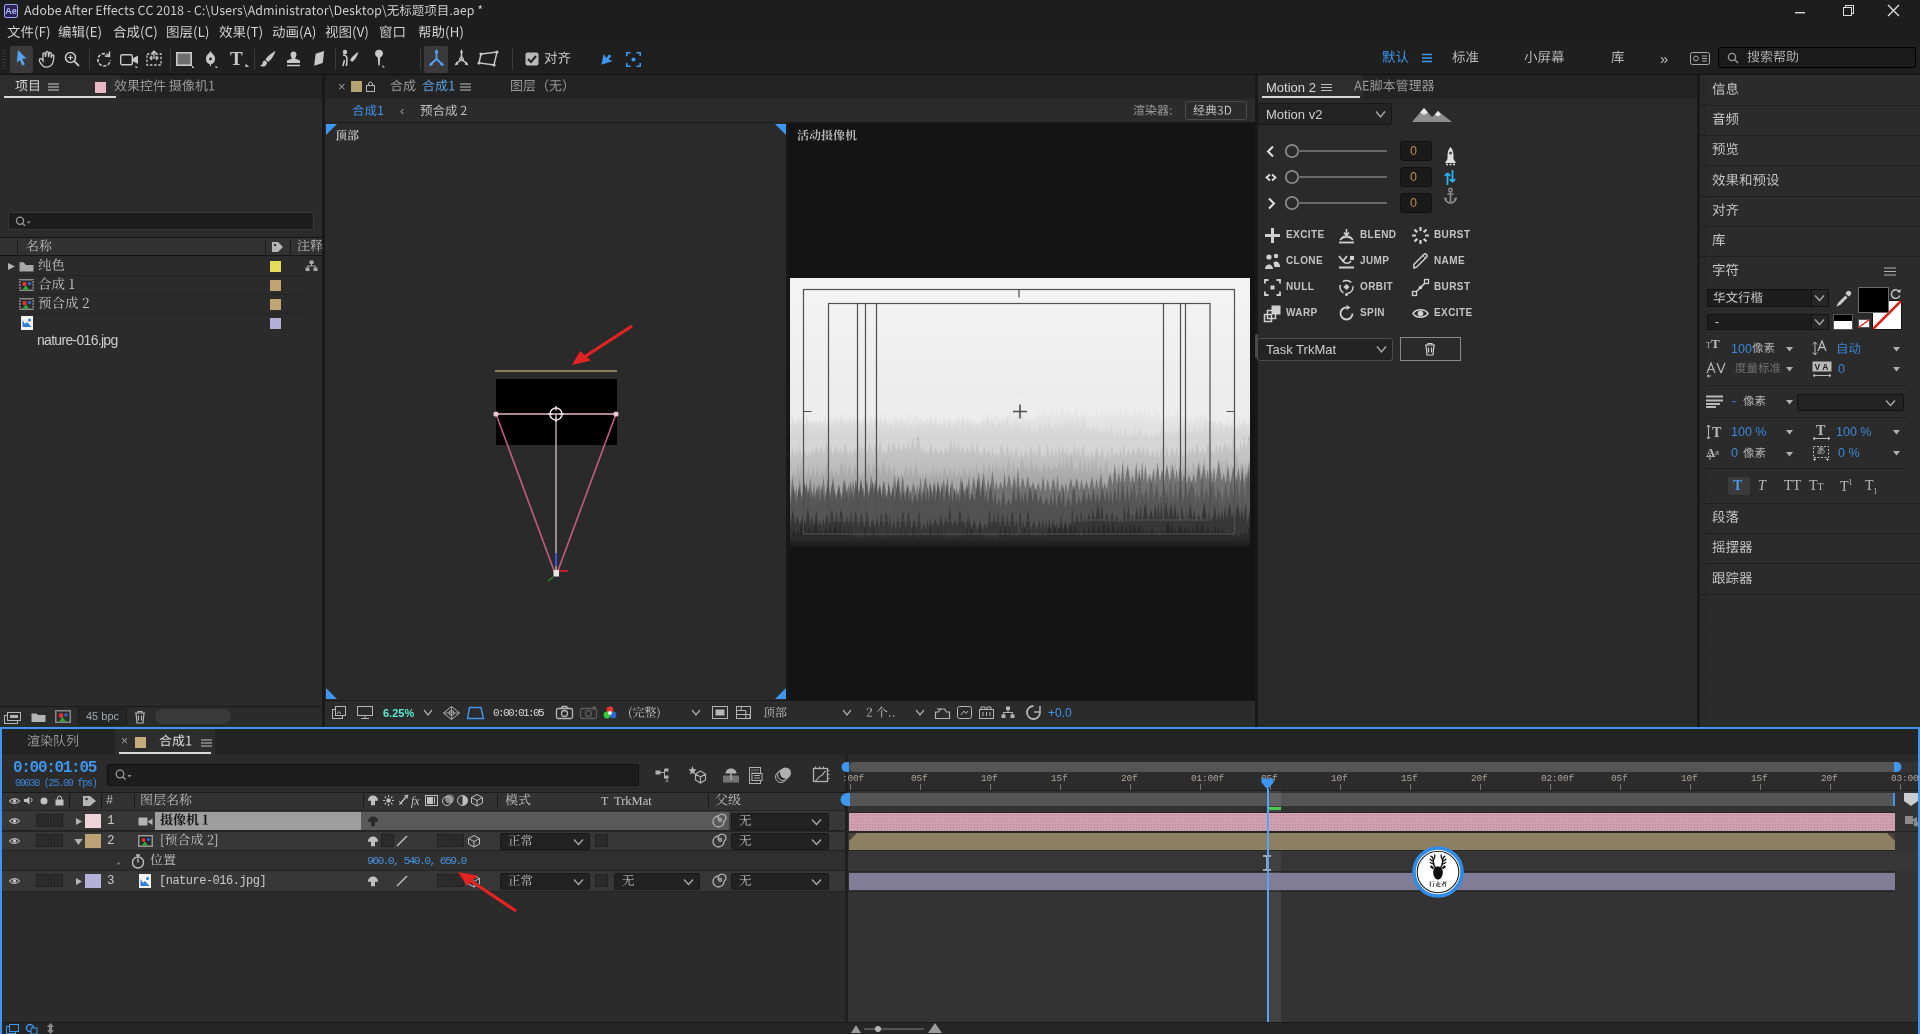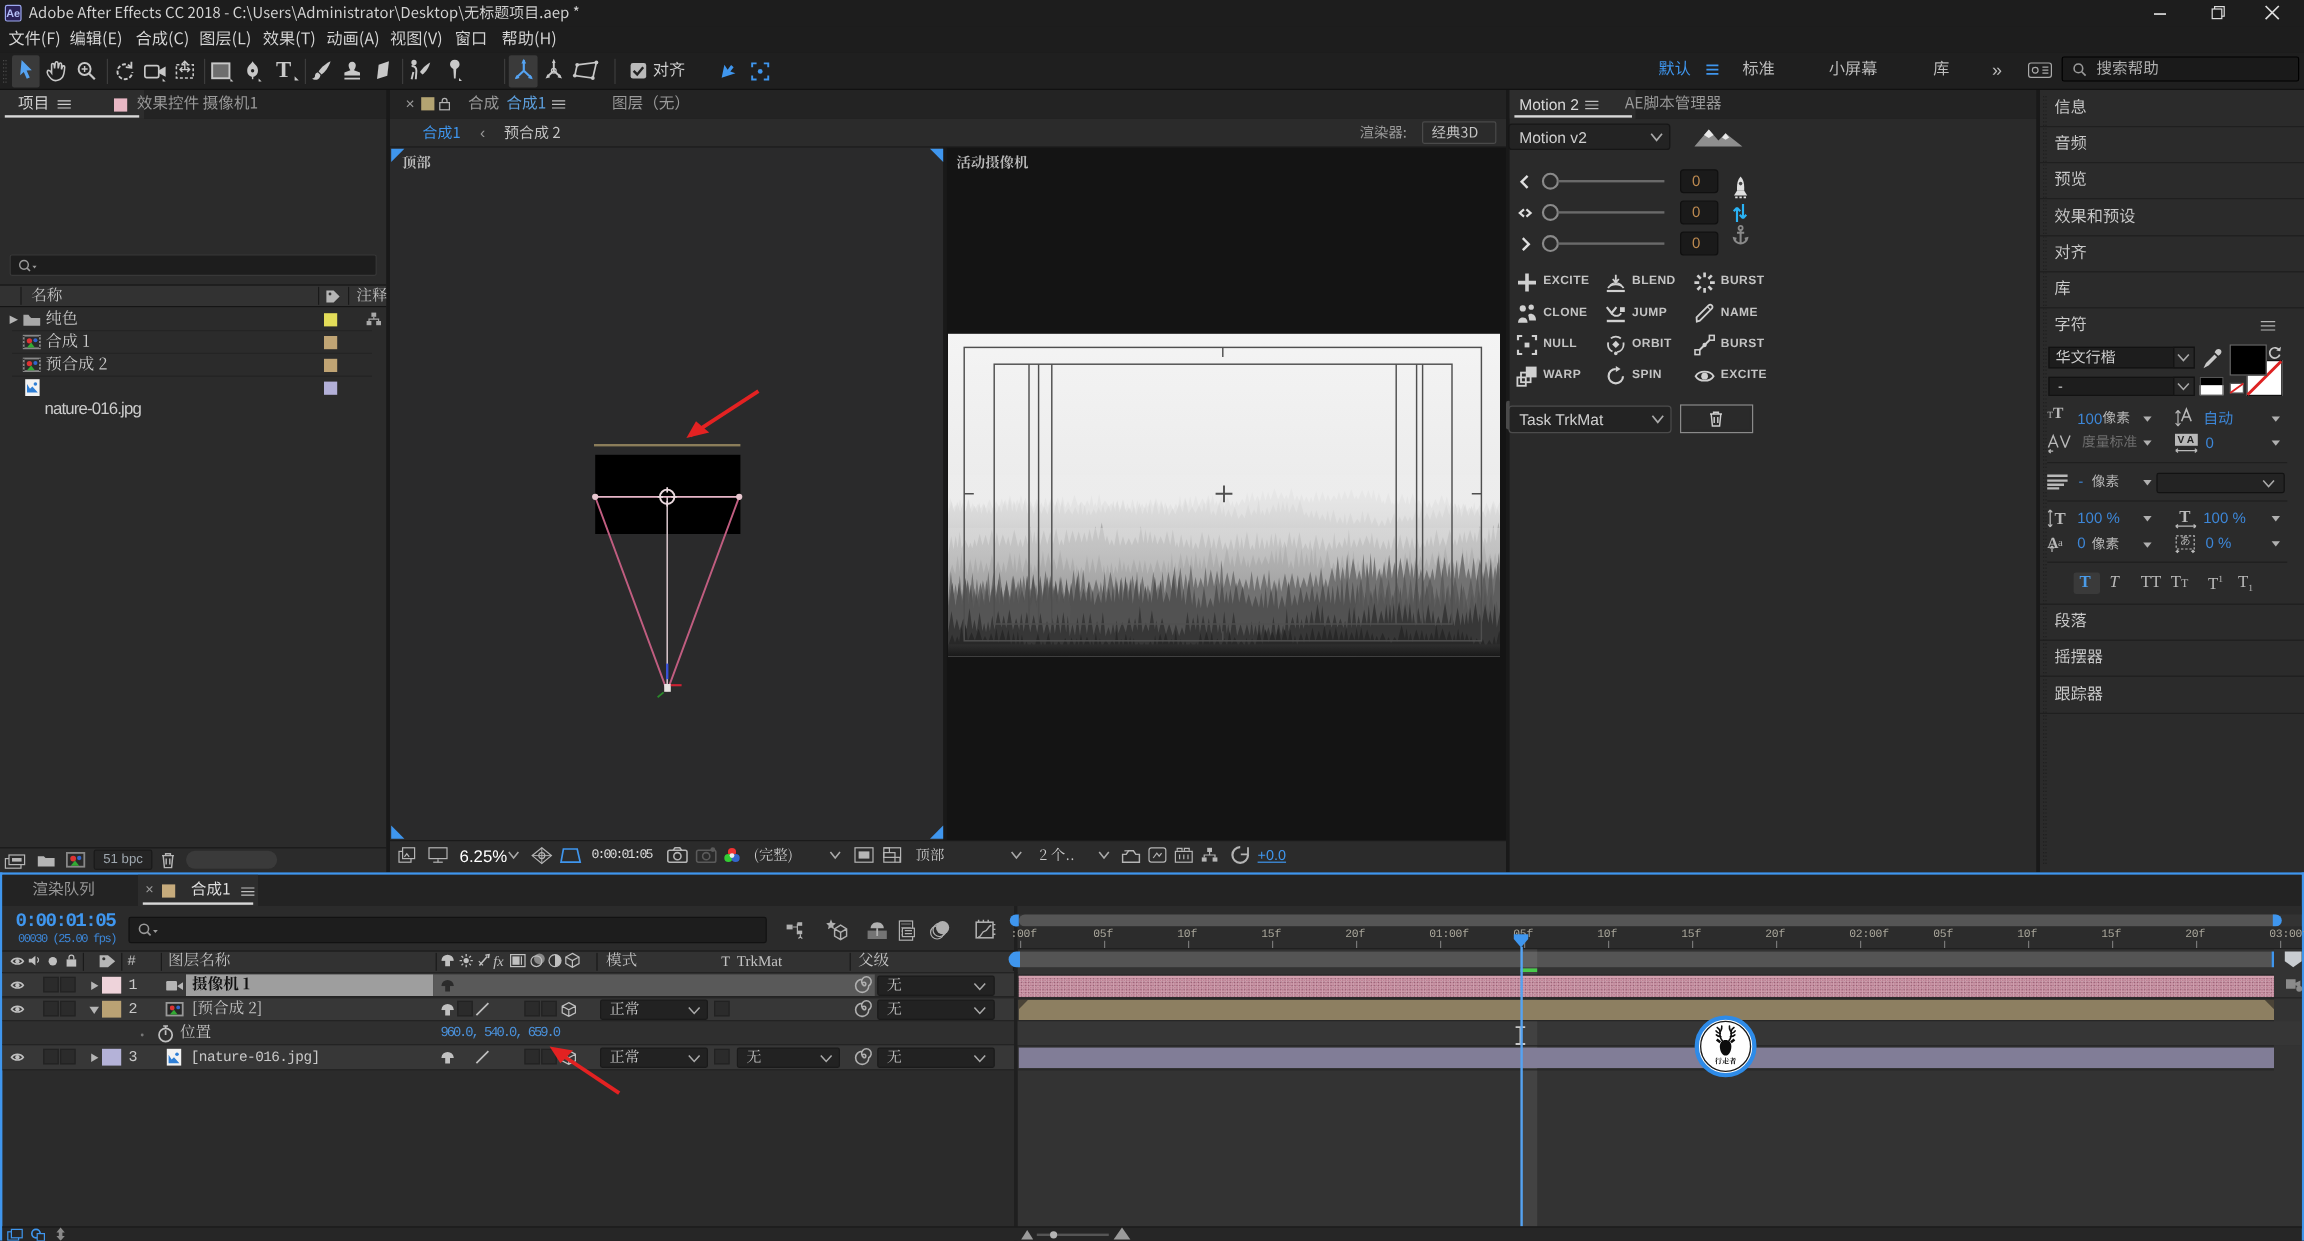--- a/index.html
+++ b/index.html
@@ -394,21 +394,21 @@
       <path d="M0.5 2.5 h5 l1.5 1.5 h7.5 v7 h-14 Z" fill="#b5b5b5"></path>
     </svg></div>
 <div style="position:absolute;left:55px;top:710px;line-height:0;"><svg xmlns="http://www.w3.org/2000/svg" width="16" height="13" style="overflow:visible">
       <rect width="16" height="13" fill="#888"></rect>
       <rect x="1.5" y="1.5" width="13" height="10" fill="#2a2a2a"></rect>
       <circle cx="6" cy="5.5" r="2.4" fill="#d33"></circle>
       <path d="M4 11.5 L7.5 7 L11 11.5 Z" fill="#3a3"></path>
       <circle cx="11" cy="5" r="1.8" fill="#36c"></circle>
     </svg></div>
 <div style="position:absolute;left:78px;top:708px;width:49px;height:17px;background:#252525;border:1px solid #1a1a1a;border-radius:2px"></div>
-<div style="position:absolute;left:86px;top:709.5px;font-family:'Liberation Sans',sans-serif;font-size:11px;font-weight:400;color:#9fa8b0;line-height:13px;white-space:pre;">51 bpc</div>
+<div style="position:absolute;left:86px;top:709.5px;font-family:'Liberation Sans',sans-serif;font-size:11px;font-weight:400;color:#9fa8b0;line-height:13px;white-space:pre;">45 bpc</div>
 <div style="position:absolute;left:134px;top:710px;line-height:0;"><svg xmlns="http://www.w3.org/2000/svg" width="12" height="14" style="overflow:visible">
       <path d="M1 3 h10 M4 3 V1.5 h4 V3 M2 3 l1 10 h6 l1-10 M4.5 5.5 v5 M7.5 5.5 v5" stroke="#b5b5b5" stroke-width="1.2" fill="none"></path>
     </svg></div>
 <div style="position:absolute;left:155px;top:709px;width:76px;height:15px;background:#3a3a3a;border-radius:8px"></div>
 <div style="position:absolute;left:322px;top:75px;width:3px;height:652px;background:#191919"></div>
 <div style="position:absolute;left:325px;top:75px;width:930px;height:24px;background:#232323"></div>
 <div style="position:absolute;left:325px;top:99px;width:930px;height:24px;background:#2b2b2b;border-bottom:1px solid #1a1a1a"></div>
 <div style="position:absolute;left:338px;top:78.5px;font-family:'Liberation Sans',sans-serif;font-size:13px;font-weight:400;color:#9a9a9a;line-height:15px;white-space:pre;">×</div>
 <div style="position:absolute;left:351px;top:81px;width:11px;height:11px;background:#b3a472"></div>
 <div style="position:absolute;left:366px;top:81px;line-height:0;"><svg xmlns="http://www.w3.org/2000/svg" width="9" height="11" style="overflow:visible">
@@ -551,21 +551,21 @@
 <div style="position:absolute;left:332px;top:706px;line-height:0;"><svg xmlns="http://www.w3.org/2000/svg" width="16" height="14" style="overflow:visible">
       <rect x="0.5" y="3.5" width="10" height="9" fill="none" stroke="#b5b5b5"></rect>
       <rect x="3.5" y="0.5" width="10" height="9" fill="#2b2b2b" stroke="#b5b5b5"></rect>
       <path d="M5 8 l2-2.5 2 2.5" stroke="#b5b5b5" fill="none"></path>
     </svg></div>
 <div style="position:absolute;left:357px;top:706px;line-height:0;"><svg xmlns="http://www.w3.org/2000/svg" width="17" height="13" style="overflow:visible">
       <rect x="0.5" y="0.5" width="15" height="9" fill="none" stroke="#b5b5b5"></rect>
       <path d="M4 12.5 h8" stroke="#b5b5b5"></path>
       <path d="M8 10 v2.5" stroke="#b5b5b5"></path>
     </svg></div>
-<div style="position:absolute;left:383px;top:706.0px;font-family:'Liberation Sans',sans-serif;font-size:14px;font-weight:400;color:#ffffff;line-height:14px;white-space:pre;">6.25%</div>
+<div style="position:absolute;left:383px;top:706.0px;font-family:'Liberation Sans',sans-serif;font-size:11px;font-weight:700;color:#5eead4;line-height:14px;white-space:pre;">6.25%</div>
 <div style="position:absolute;left:424px;top:710px;line-height:0;"><svg xmlns="http://www.w3.org/2000/svg" width="8" height="6" style="overflow:visible">
       <path d="M0 0 L4 5 L8 0" fill="none" stroke="#aaa" stroke-width="1.3"></path>
     </svg></div>
 <div style="position:absolute;left:443px;top:706px;line-height:0;"><svg xmlns="http://www.w3.org/2000/svg" width="17" height="14" style="overflow:visible">
       <path d="M8.5 0.5 L16.5 7 L8.5 13.5 L0.5 7 Z" fill="none" stroke="#b5b5b5"></path>
       <circle cx="8.5" cy="7" r="2.5" fill="none" stroke="#b5b5b5"></circle>
       <path d="M8.5 0.5 V13.5 M0.5 7 H16.5" stroke="#b5b5b5" stroke-width="0.8"></path>
     </svg></div>
 <div style="position:absolute;left:467px;top:707px;line-height:0;"><svg xmlns="http://www.w3.org/2000/svg" width="17" height="12" style="overflow:visible">
       <path d="M2.5 0.5 H14 L16.5 11.5 H0.5 Z" fill="none" stroke="#3f96ee" stroke-width="1.4"></path>
@@ -635,21 +635,21 @@
 <div style="position:absolute;left:1001px;top:706px;line-height:0;"><svg xmlns="http://www.w3.org/2000/svg" width="14" height="13" style="overflow:visible">
       <rect x="5" y="0.5" width="4" height="3.5" fill="#b5b5b5"></rect>
       <rect x="0.5" y="8.5" width="4" height="3.5" fill="#b5b5b5"></rect>
       <rect x="9.5" y="8.5" width="4" height="3.5" fill="#b5b5b5"></rect>
       <path d="M7 4 V6.5 M2.5 8.5 V6.5 H11.5 V8.5" stroke="#b5b5b5" fill="none"></path>
     </svg></div>
 <div style="position:absolute;left:1026px;top:705px;line-height:0;"><svg xmlns="http://www.w3.org/2000/svg" width="15" height="15" style="overflow:visible">
       <path d="M7.5 1 a6.5 6.5 0 1 0 6.5 6.5" fill="none" stroke="#b5b5b5" stroke-width="1.8"></path>
       <path d="M14 1 v6 h-6" fill="none" stroke="#b5b5b5" stroke-width="1.5"></path>
     </svg></div>
-<div style="position:absolute;left:1048px;top:706.0px;font-family:'Liberation Sans',sans-serif;font-size:12px;font-weight:400;color:#3f96ee;line-height:14px;white-space:pre;text-decoration:underline;">+0.0</div>
+<div style="position:absolute;left:1048px;top:706.0px;font-family:'Liberation Sans',sans-serif;font-size:12px;font-weight:400;color:#3f96ee;line-height:14px;white-space:pre;">+0.0</div>
 <div style="position:absolute;left:1255px;top:75px;width:3px;height:652px;background:#191919"></div>
 <div style="position:absolute;left:1255px;top:334px;width:4px;height:24px;background:#4a4a4a;border-radius:2px"></div>
 <div style="position:absolute;left:1258px;top:75px;width:439px;height:24px;background:#232323"></div>
 <div style="position:absolute;left:1258px;top:99px;width:439px;height:628px;background:#2a2a2a"></div>
 <div style="position:absolute;left:1258px;top:75px;width:105px;height:24px;background:#2d2d2d"></div>
 <div style="position:absolute;left:1266px;top:79.5px;font-family:'Liberation Sans',sans-serif;font-size:13px;font-weight:400;color:#d8d8d8;line-height:15px;white-space:pre;">Motion 2</div>
 <div style="position:absolute;left:1321px;top:83px;line-height:0;"><svg xmlns="http://www.w3.org/2000/svg" width="11" height="9" style="overflow:visible">
       <path d="M0 1.5h11 M0 4.5h11 M0 7.5h11" stroke="#c0c0c0"></path>
     </svg></div>
 <div style="position:absolute;left:1262px;top:96px;width:98px;height:2px;background:#d8d8d8"></div>

